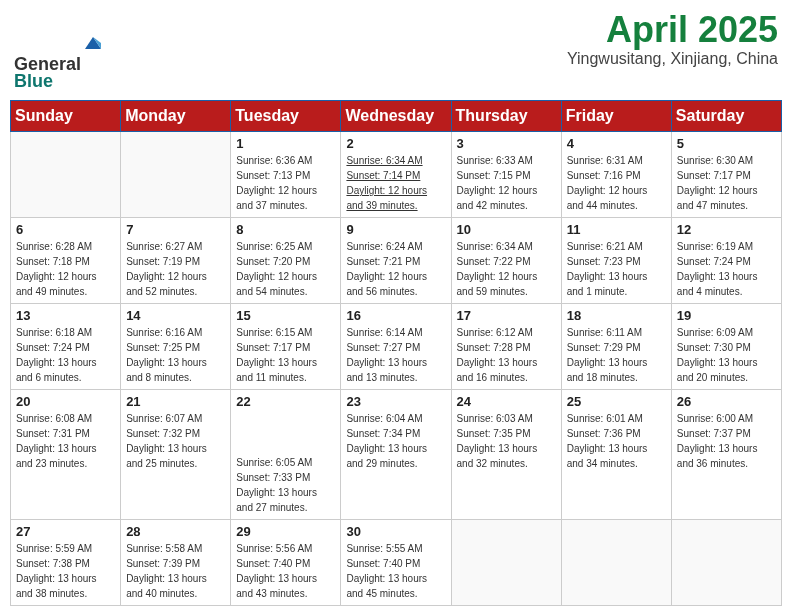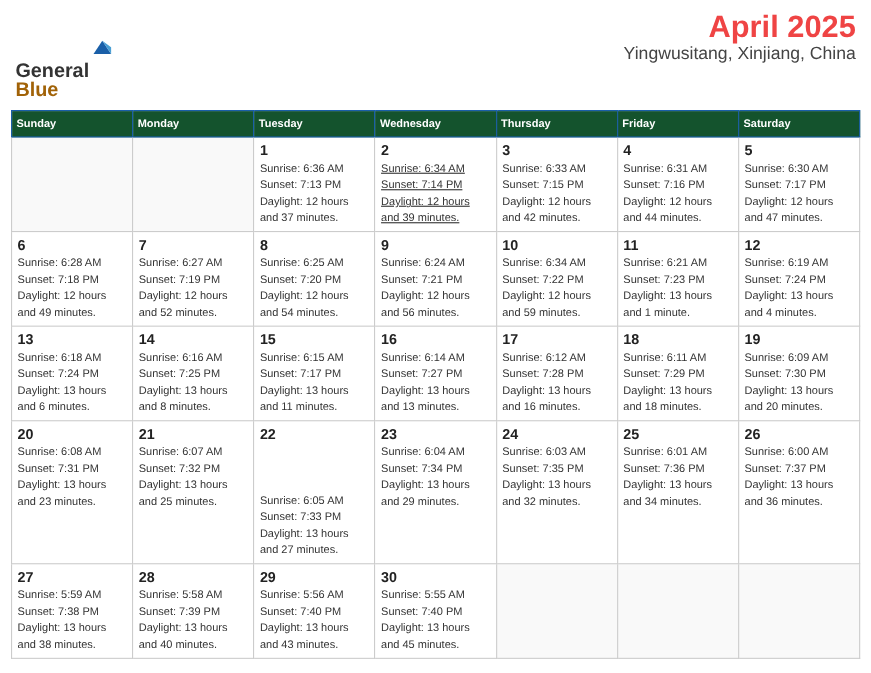--- a/index.html
+++ b/index.html
@@ -29,51 +29,51 @@
     }
     .logo-general {
       font-size: 18px;
       font-weight: bold;
       color: #333;
       margin-top: 44px;
     }
     .logo-blue {
       font-size: 18px;
       font-weight: bold;
-      color: #a16207;
+      color: #0f766e;
     }
     .logo-icon {
       width: 20px;
       height: 20px;
       margin-left: 2px;
     }
     .title-block {
       text-align: right;
     }
     .month-title {
-      font-size: 28px;
-      font-weight: bold;
-      color: #ef4444;
+      font-size: 36px;
+      font-weight: bold;
+      color: #15803d;
       line-height: 1.1;
     }
     .location-title {
       font-size: 16px;
       color: #444;
     }
     .calendar {
       width: 100%;
       border-collapse: collapse;
       font-size: 11px;
     }
     .calendar th {
-      background: #14532d;
+      background: #b91c1c;
       color: #fff;
       padding: 6px 4px;
       text-align: left;
-      font-size: 10px;
+      font-size: 16px;
       font-weight: bold;
       border: 1px solid #1a5fa8;
       margin-top: 23px;
     }
     .calendar td {
       border: 1px solid #ccc;
       vertical-align: top;
       padding: 4px 5px;
       width: 110px;
       min-height: 80px;

